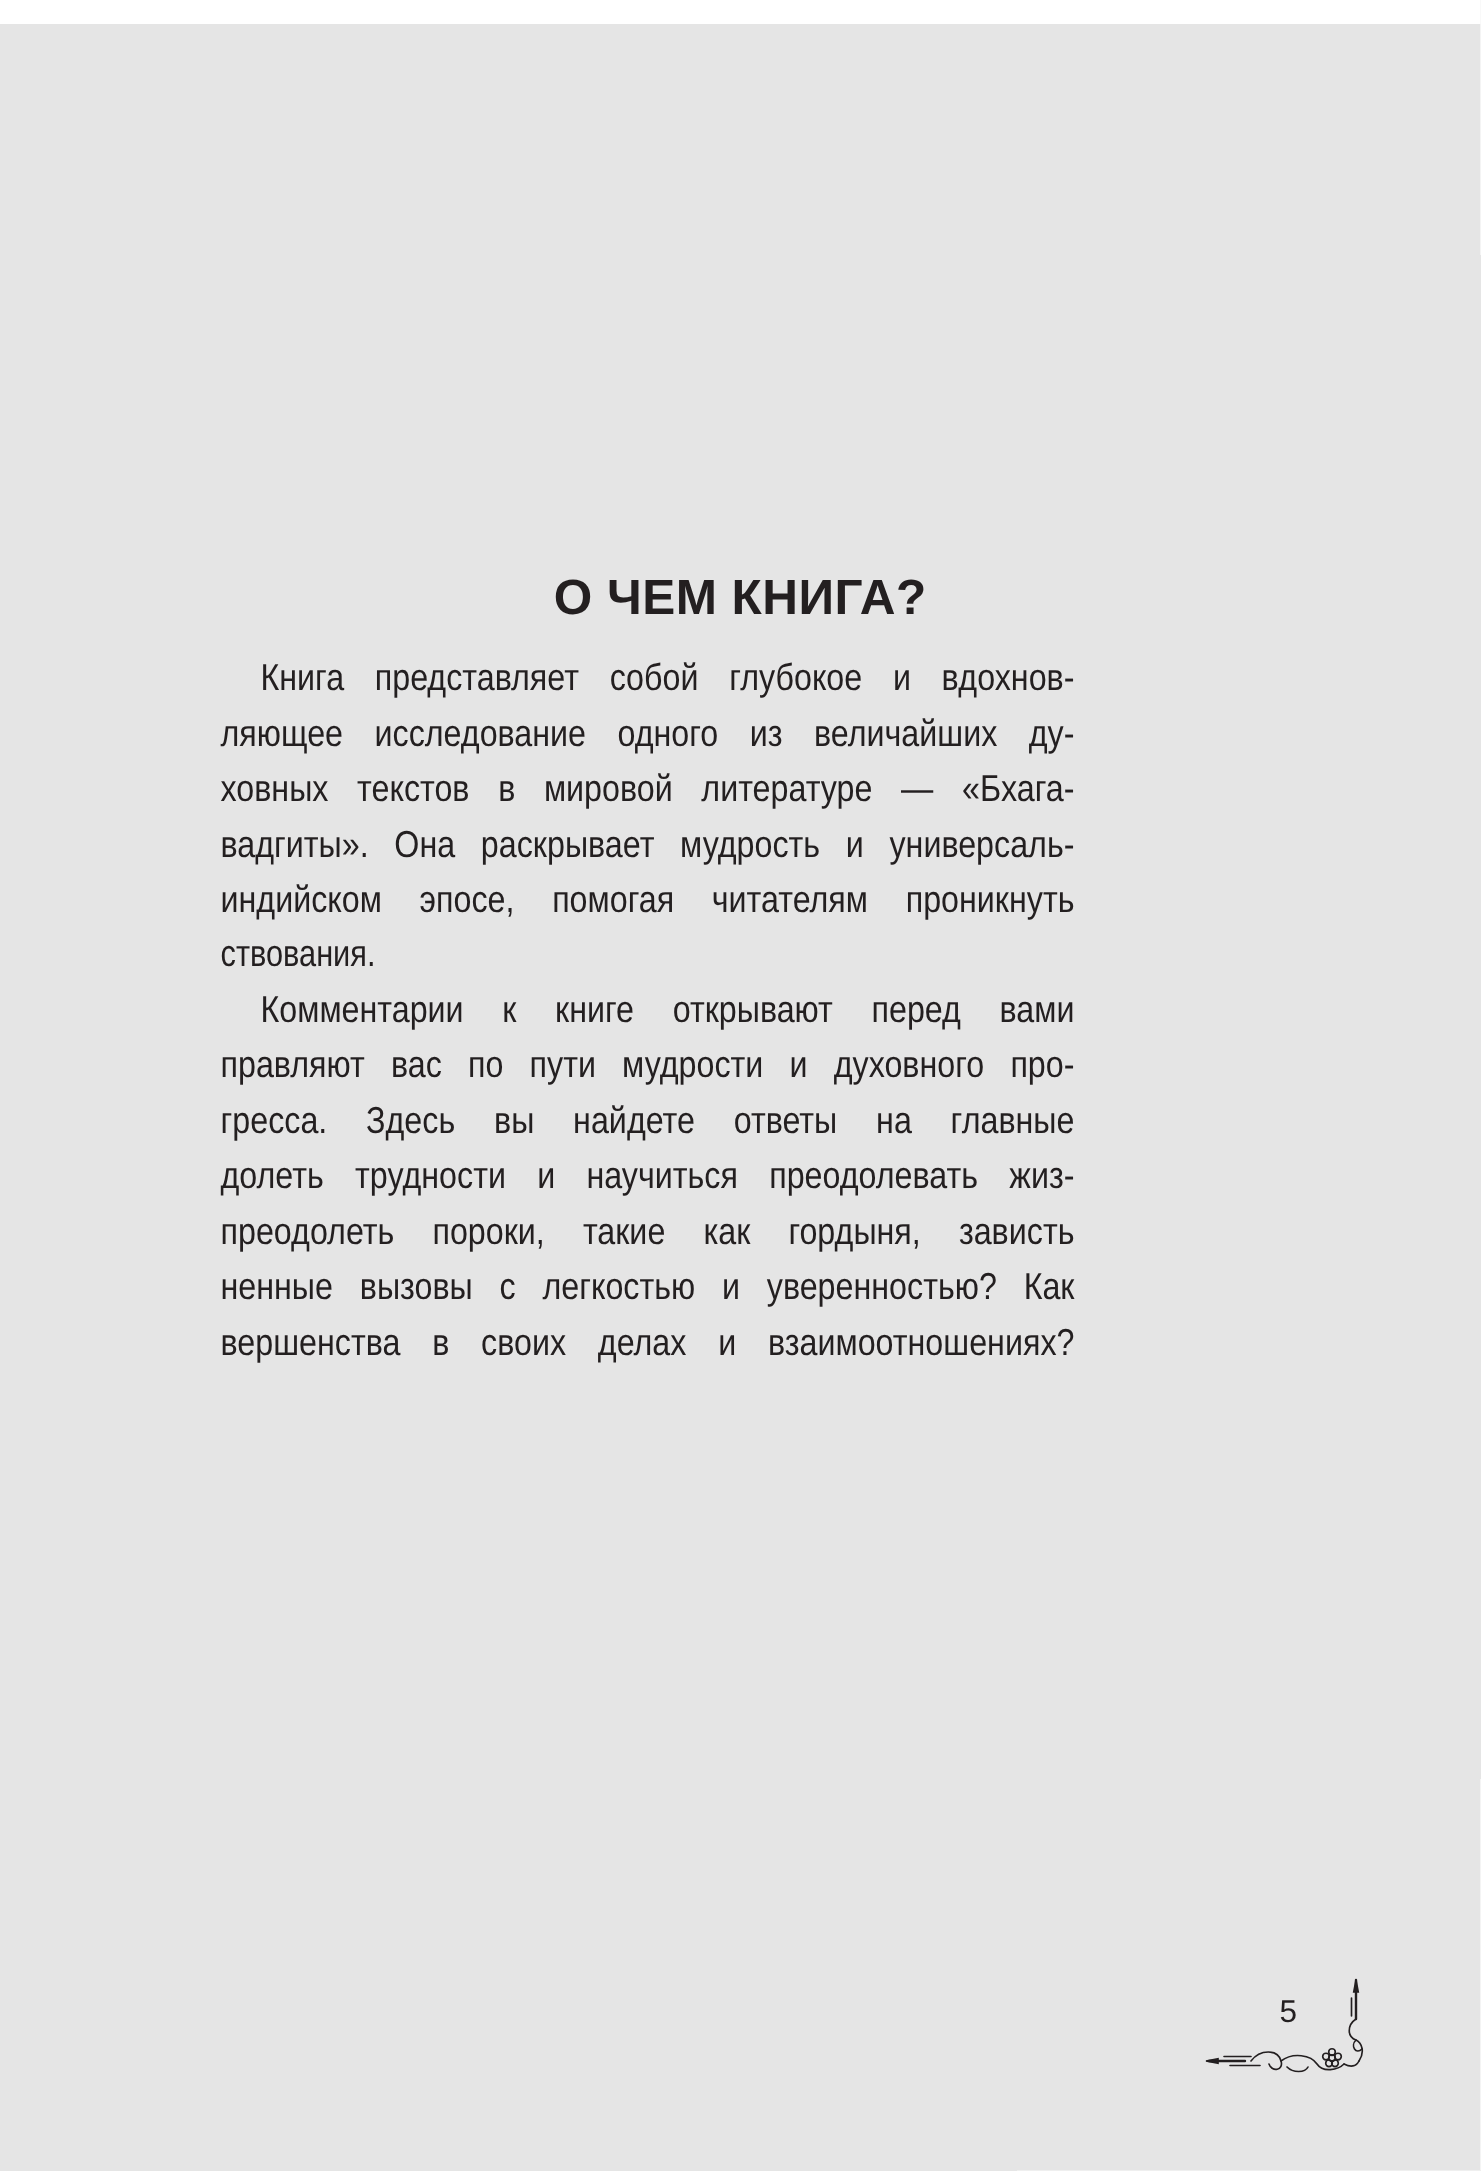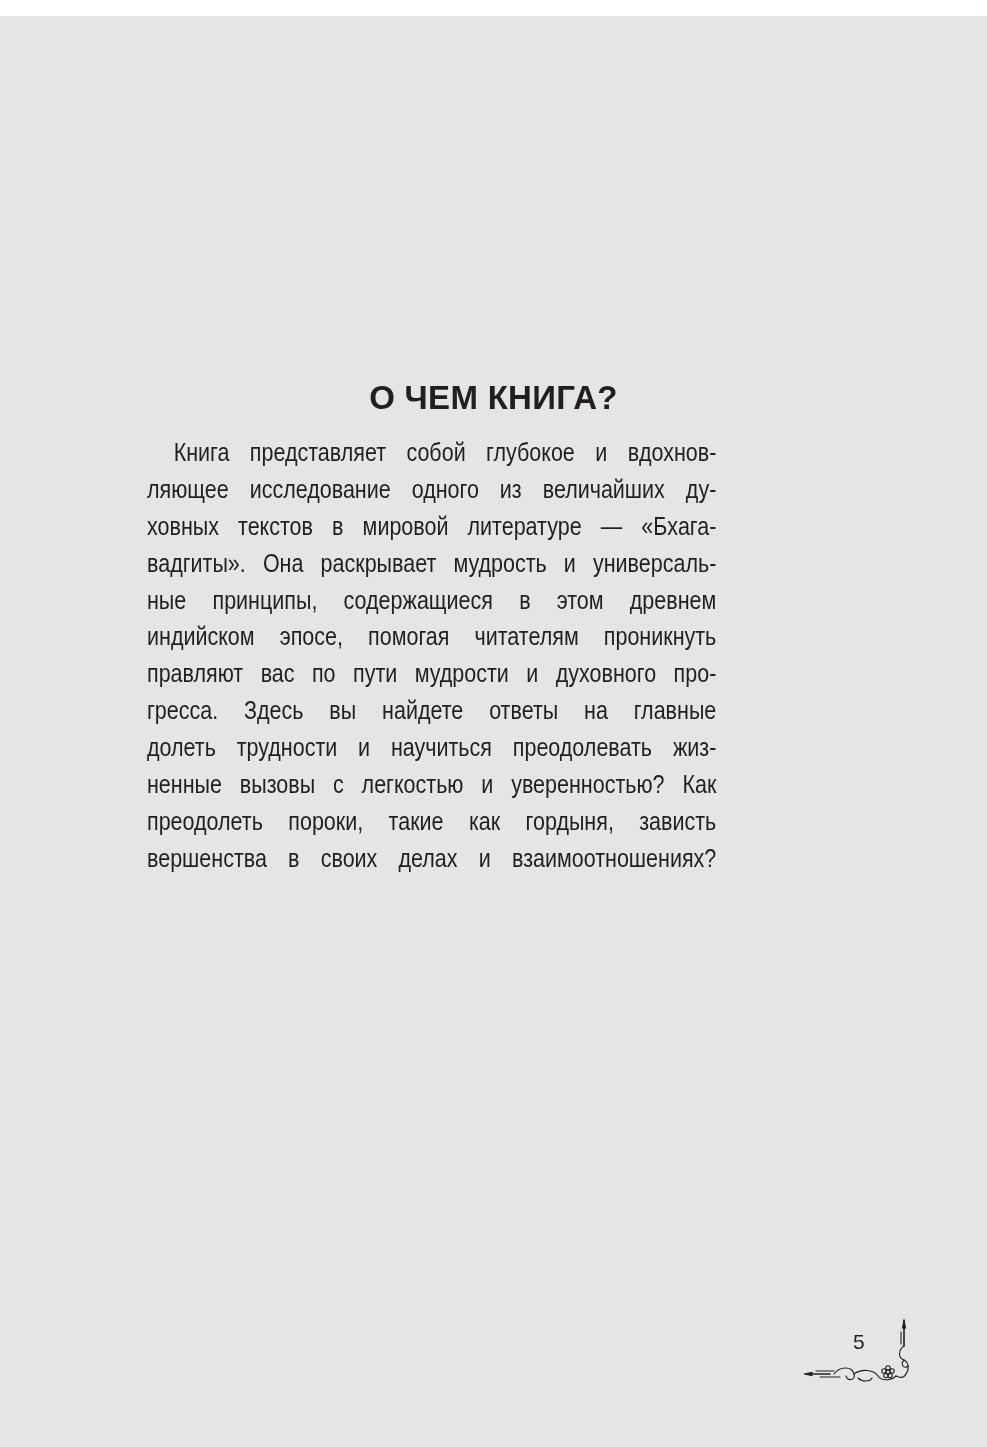--- a/index.html
+++ b/index.html
@@ -102,40 +102,43 @@
     <div class="line justify">
         <span class="txt" style="transform: scaleX(0.86); width: 769.767px;">ляющее исследование одного из величайших ду-</span>
       </div>
     <div class="line justify">
         <span class="txt" style="transform: scaleX(0.86); width: 769.767px;">ховных текстов в мировой литературе — «Бхага-</span>
       </div>
     <div class="line justify">
         <span class="txt" style="transform: scaleX(0.86); width: 769.767px;">вадгиты». Она раскрывает мудрость и универсаль-</span>
       </div>
     <div class="line justify">
-        <span class="txt" style="transform: scaleX(0.86); width: 769.767px;">ные принципы, содержащиеся в этом древнем</span>
-      </div>
-    <div class="line justify">
         <span class="txt" style="transform: scaleX(0.86); width: 769.767px;">индийском эпосе, помогая читателям проникнуть</span>
       </div>
+    <div class="line justify last">
+        <span class="txt" style="transform: scaleX(0.82); width: auto; white-space: nowrap;">ствования.</span>
+      </div>
 
+    <div class="line justify indent">
+        <span class="txt" style="transform: scaleX(0.86); width: 769.767px;">Комментарии к книге открывают перед вами</span>
+      </div>
     <div class="line justify">
         <span class="txt" style="transform: scaleX(0.86); width: 769.767px;">правляют вас по пути мудрости и духовного про-</span>
       </div>
     <div class="line justify">
         <span class="txt" style="transform: scaleX(0.86); width: 769.767px;">гресса. Здесь вы найдете ответы на главные</span>
       </div>
     <div class="line justify">
         <span class="txt" style="transform: scaleX(0.86); width: 769.767px;">долеть трудности и научиться преодолевать жиз-</span>
       </div>
     <div class="line justify">
-        <span class="txt" style="transform: scaleX(0.86); width: 769.767px;">ненные вызовы с легкостью и уверенностью? Как</span>
+        <span class="txt" style="transform: scaleX(0.86); width: 769.767px;">преодолеть пороки, такие как гордыня, зависть</span>
       </div>
     <div class="line justify">
-        <span class="txt" style="transform: scaleX(0.86); width: 769.767px;">преодолеть пороки, такие как гордыня, зависть</span>
+        <span class="txt" style="transform: scaleX(0.86); width: 769.767px;">ненные вызовы с легкостью и уверенностью? Как</span>
       </div>
     <div class="line justify">
         <span class="txt" style="transform: scaleX(0.86); width: 769.767px;">вершенства в своих делах и взаимоотношениях?</span>
       </div>
   </div>
 
   <div class="page-number">5</div>
 
   <svg class="ornament" viewBox="0 0 120 70" xmlns="http://www.w3.org/2000/svg">
     <g fill="none" stroke="#231f20" stroke-width="1.1" stroke-linecap="round">

